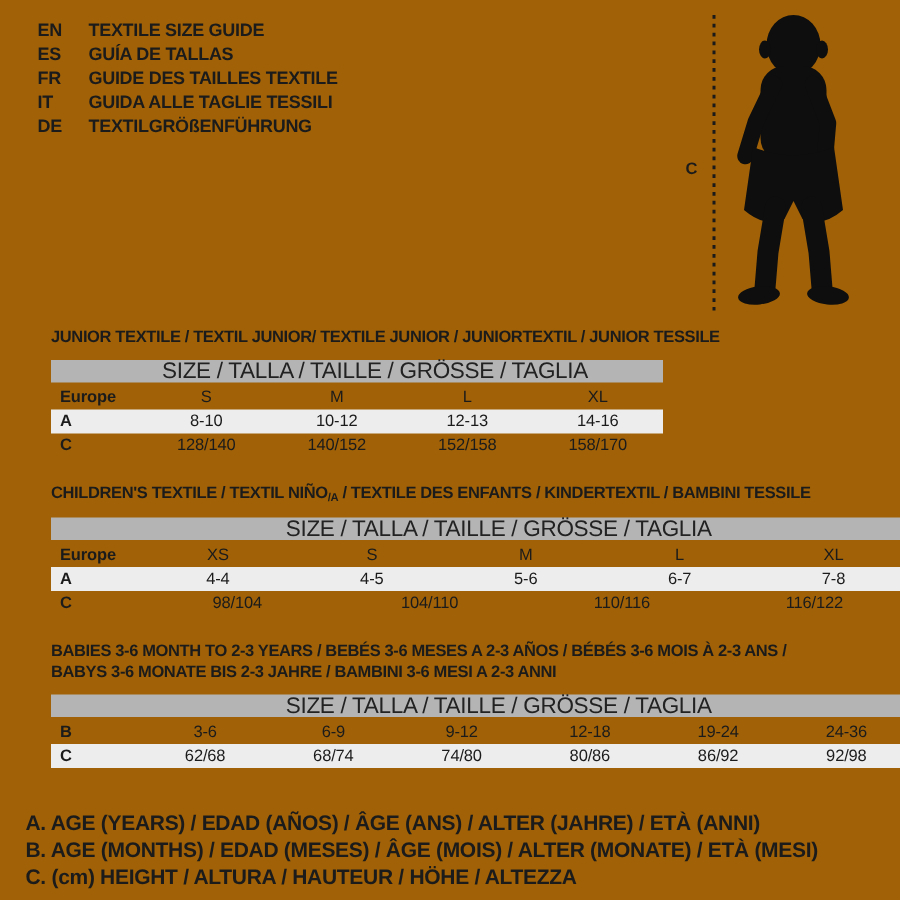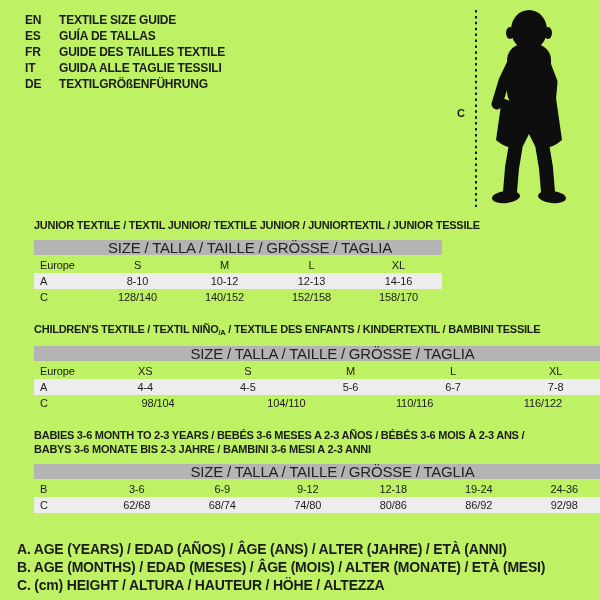--- a/index.html
+++ b/index.html
@@ -1,17 +1,17 @@
 <!DOCTYPE html>
 <html><head>
 <meta charset="utf-8">
 <style>
   html,body{margin:0;padding:0;background:#ffffff;}
   .page{
-    position:relative;width:600px;height:600px;background:#bef264;overflow:hidden;
+    position:relative;width:600px;height:600px;background:#a16207;overflow:hidden;
     font-family:"Liberation Sans",sans-serif;color:var(--text,#1b1b1b);
   }
   
   .langs{position:absolute;left:25px;top:12px;}
   .lang-row{display:flex;height:16px;line-height:16px;font-weight:bold;font-size:12px;letter-spacing:-0.2px;}
   .lang-code{width:34px;}
   
   .figure{position:absolute;left:452px;top:4px;width:145px;height:206px;}
   .fig-label{position:absolute;left:5px;top:103px;font-size:11px;font-weight:bold;}
   
@@ -23,21 +23,21 @@
   .section-title{font-size:11px;font-weight:bold;line-height:14px;letter-spacing:-0.25px;white-space:nowrap;}
   .section-title .sub{font-size:7.5px;position:relative;top:2px;}
   .sg-table{margin-top:8px;width:573px;}
   .section-1 .sg-table{width:408px;}
   .sg-header{
     height:15px;line-height:15px;background:var(--header-bg,#b4b4b4);
     padding-left:24px;font-size:15px;letter-spacing:-0.2px;color:#222;margin-bottom:2px;text-align:center;
   }
   .sg-row{display:flex;height:16px;line-height:16px;font-size:11px;letter-spacing:-0.1px;}
   .sg-row.shaded{background:var(--stripe,#ededed);}
-  .row-label{width:60px;padding-left:6px;box-sizing:border-box;}
+  .row-label{width:60px;padding-left:6px;box-sizing:border-box;font-weight:bold;}
   .sg-cell{flex:1;text-align:center;}
   
   .notes{margin-top:27px;}
   .note-line{font-size:14px;font-weight:bold;line-height:18px;letter-spacing:-0.2px;white-space:nowrap;}
 </style>
 </head>
 <body>
 
 <div class="page" style="--text: #1b1b1b; --header-bg: #b4b4b4; --stripe: #ededed;">
 

